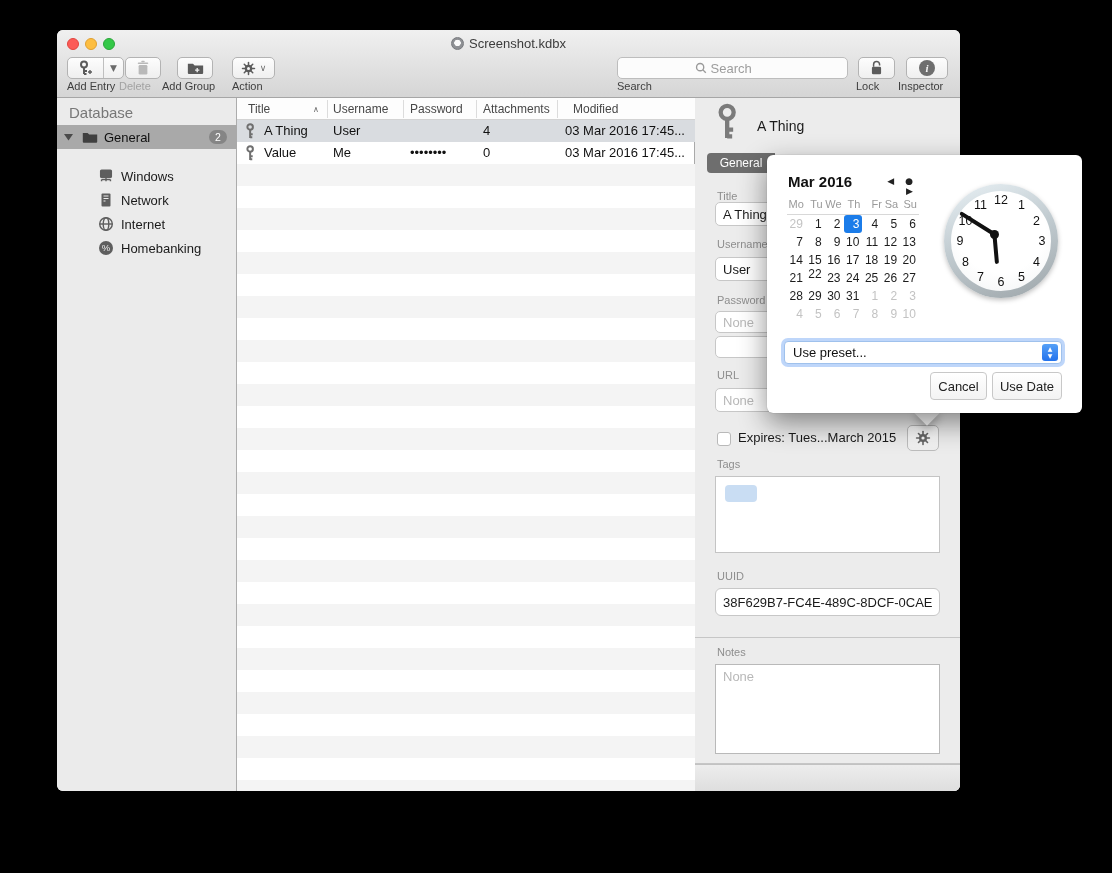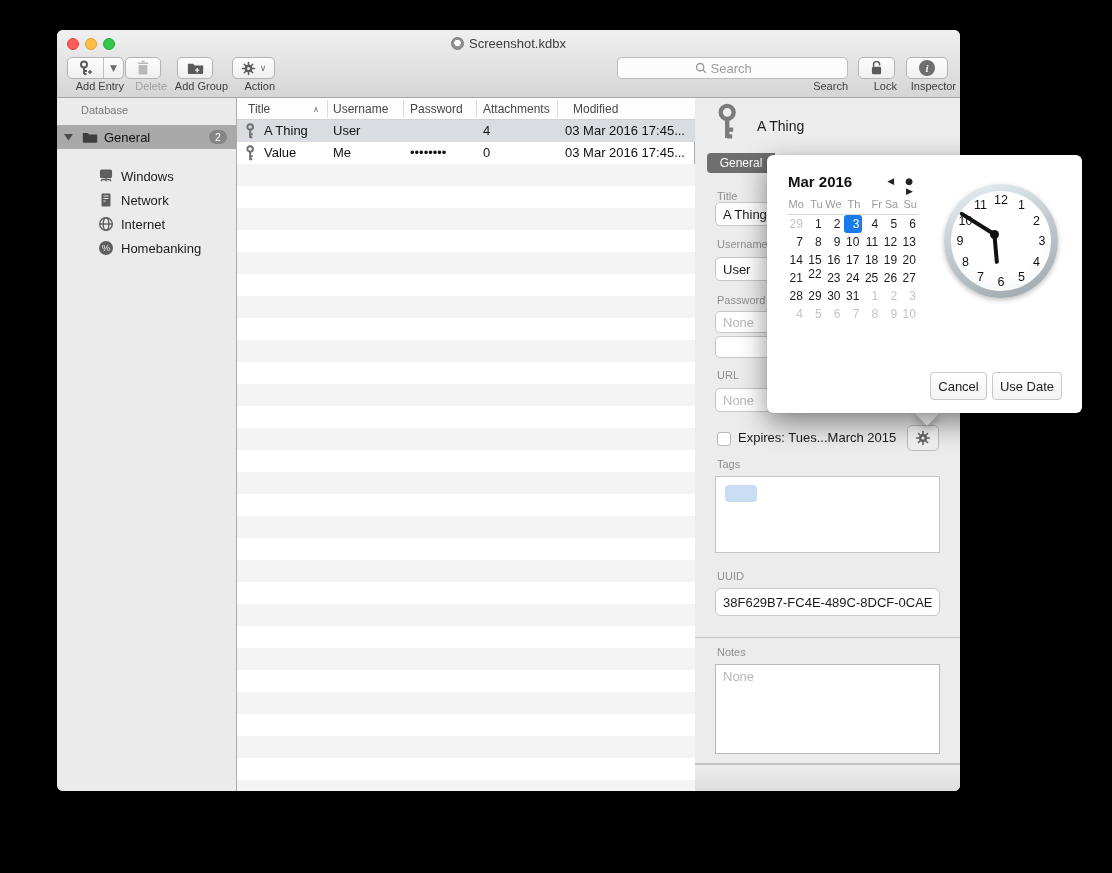--- a/index.html
+++ b/index.html
@@ -19,34 +19,34 @@
   #tl-min   { left:28px;  background:#FDBE41; border:1px solid #E0A032; }
   #tl-zoom  { left:46px;  background:#34C848; border:1px solid #2BA63A; }
   #title-row { left:0; top:0; width:903px; height:26px; display:flex; align-items:center; justify-content:center;
                gap:5px; font-size:13px; color:#3C3C3C; }
   #proxy-icon { width:13px; height:13px; border-radius:50%; background:radial-gradient(circle at 50% 45%, #FAFAFA 0 3px, #8E9094 3.5px 6.5px); border:.5px solid #77797d;}
 
   
   .tb-btn { top:27px; height:22px; background:linear-gradient(180deg,#FDFDFD,#EFEFEF);
             border:1px solid #B3B3B3; border-radius:5px; display:flex; align-items:center; justify-content:center;
             color:#5B5B5B; }
-  .tb-label { top:50px; font-size:11px; color:#3E3E3E; text-align:right; white-space:nowrap; }
+  .tb-label { top:50px; font-size:11px; color:#3E3E3E; text-align:left; white-space:nowrap; }
   .tb-label.disabled { color:#A2A2A2; }
   .seg-div { width:1px; height:100%; background:#BFBFBF; }
   .chev { font-size:9px; color:#6B6B6B; font-family:"DejaVu Sans",sans-serif; }
   #search-field { left:560px; top:27px; width:231px; height:22px; background:#FCFCFC; border:1px solid #BDBDBD;
                   border-radius:5px; display:flex; align-items:center; justify-content:center; gap:4px; }
   #search-input { border:none; outline:none; background:transparent; font-size:13px; color:#6F6F6F; width:60px;
                   font-family:inherit; }
   #search-input::placeholder { color:#9D9D9D; }
 
   
   #sidebar { left:0; top:68px; width:180px; height:693px; background:#EBEBEB; border-right:1px solid #ACACAC;
              border-radius:0 0 0 6px; }
-  #side-header { left:12px; top:6px; font-size:11px; color:#787878;margin-left:12px; }
+  #side-header { left:12px; top:6px; font-size:15px; color:#787878; }
   #side-root { left:0; top:27px; width:180px; height:24px; background:#A9A9A9; display:flex; align-items:center; }
   #side-root .tri { margin-left:7px; }
   #side-root .side-ic { margin-left:8px; color:#3F3F3F; }
   #side-root .side-lb { margin-left:6px; font-size:13px; color:#0F0F0F; }
   #side-badge { position:absolute; right:10px; top:5px; min-width:18px; height:14px; background:#858585;
                 border-radius:8px; color:#FFF; font-size:10.5px; display:flex; align-items:center; justify-content:center;
                 padding:0 5px; }
   #side-list { left:0; top:66px; width:168px; }
   .side-row { height:24px; display:flex; align-items:center; }
   .side-ic { width:17px; height:17px; margin-left:40px; color:#5E5E5E; display:inline-flex; align-items:center; justify-content:center; }
@@ -470,17 +470,24 @@
           <span class="cnum" style="left: 21.493px; top: 77.5px;">8</span>
           <span class="cnum" style="left: 16px; top: 57px;">9</span>
           <span class="cnum" style="left: 21.493px; top: 36.5px;">10</span>
           <span class="cnum" style="left: 36.5px; top: 21.493px;">11</span>
         </div>
       <div id="hand-min" class="hand" style="transform: rotate(302deg);"></div>
       <div id="hand-hour" class="hand" style="transform: rotate(175deg);"></div>
       <div id="clock-hub"></div>
     </div>
 
+    <div id="preset" class="abs">
+      <span id="preset-label">Use preset...</span>
+      <span id="preset-step">
+          <span>▲</span>
+          <span>▼</span>
+        </span>
+    </div>
     <div id="btn-cancel" class="pop-btn">Cancel</div>
     <div id="btn-usedate" class="pop-btn">Use Date</div>
   </div>
 
 </div>
 
 </body></html>

